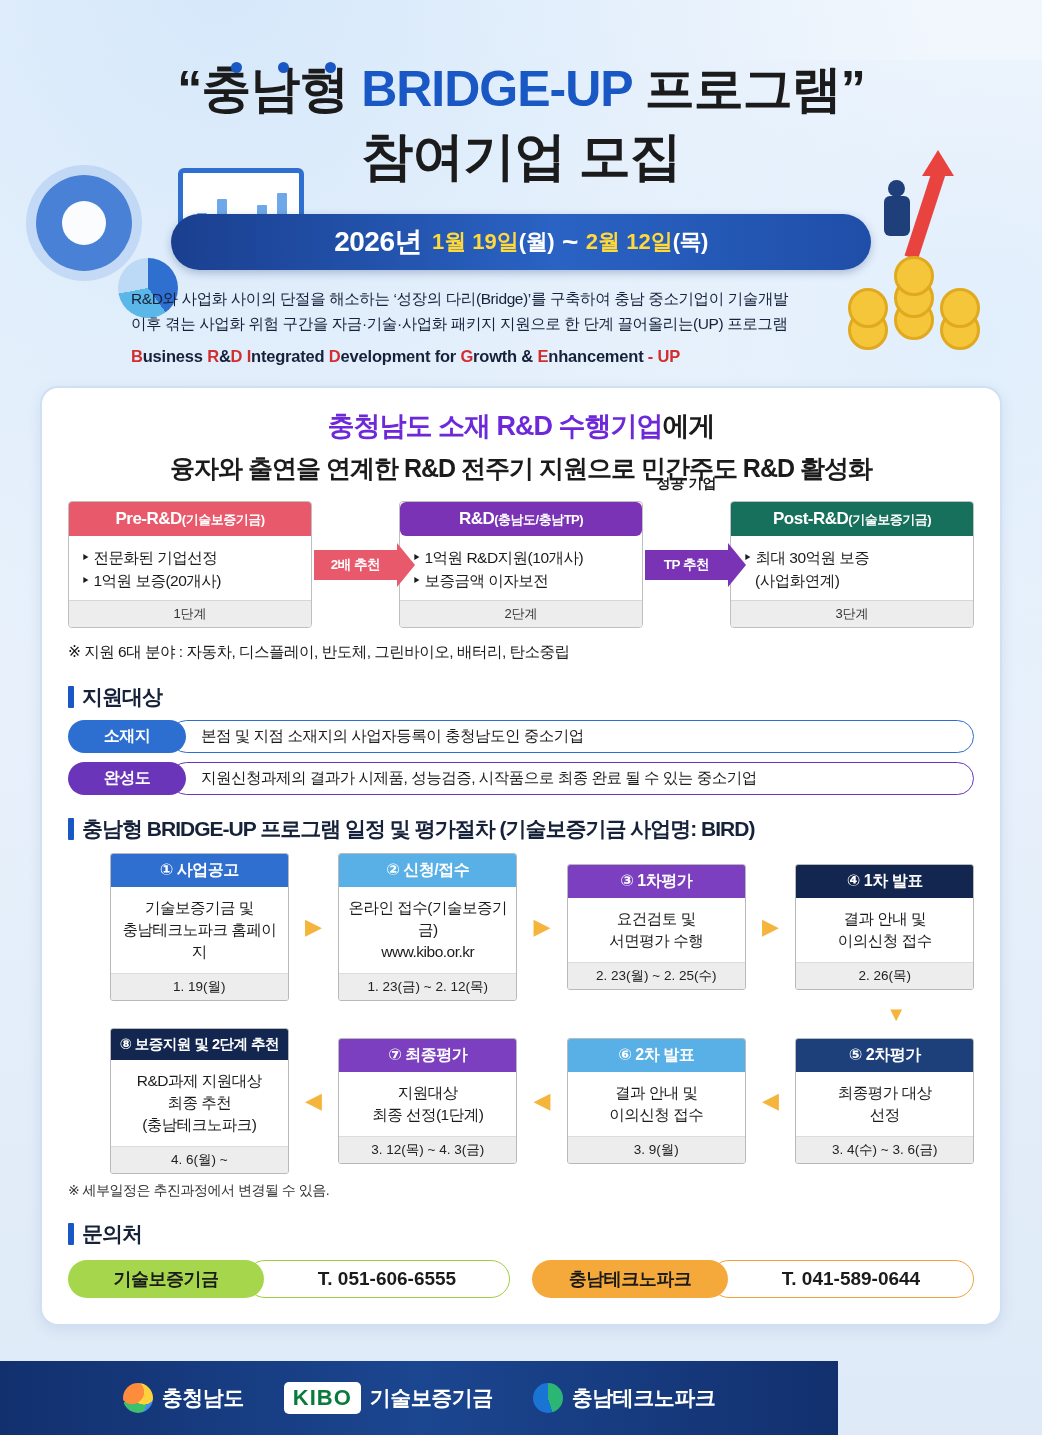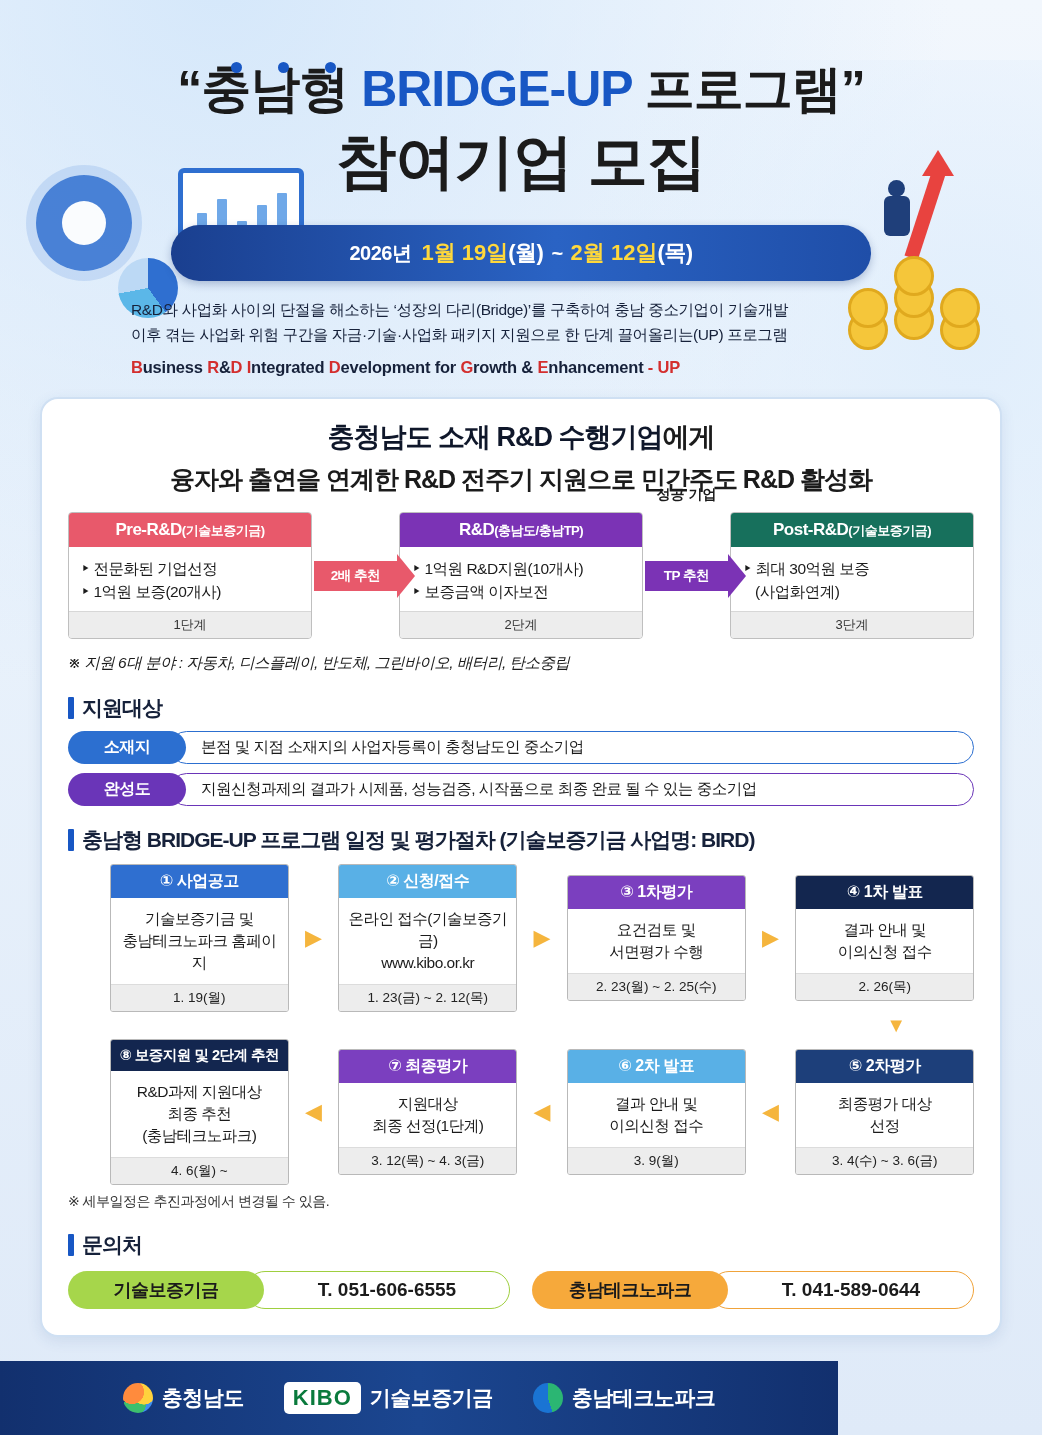--- a/index.html
+++ b/index.html
@@ -29,80 +29,80 @@
 
   
   .header { position: relative; padding-top: 62px; text-align: center; }
   .title-line1 {
     font-size: 50px; font-weight: bold; letter-spacing: -1px;
     color: #1b1b1b; line-height: 1.08; white-space: nowrap;
   }
   .title-line1 .quote { color:#1b1b1b; }
   .title-line1 .blue { color:#1857c4; }
   .title-line2 {
-    font-size: 60px; font-weight: bold; color: #1b1b1b; margin-top: 6px; letter-spacing:-1px;
+    font-size: 52px; font-weight: bold; color: #1b1b1b; margin-top: 6px; letter-spacing:-1px;
   }
   .dots { position:absolute; top:62px; left:50%; transform:translateX(-290px); display:flex; gap:36px; }
   .dots i { display:block; width:11px; height:11px; border-radius:50%; background:#1857c4; }
 
   
   .date-bar {
     margin: 22px auto 0; width: 700px; height: 56px;
     background: linear-gradient(90deg,#1a3f8f,#2a63c4 55%, #1f4ea8);
     border-radius: 28px; display:flex; align-items:center; justify-content:center;
     box-shadow: 0 3px 8px rgba(20,50,110,.28);
   }
-  .date-bar .w { color:#fff; font-size:20px; font-weight:bold; letter-spacing:-.5px;}
+  .date-bar .w { color:#fff; font-size:28px; font-weight:bold; letter-spacing:-.5px;}
   .date-bar .y { color:#ffd83b; font-size:22px; font-weight:bold; }
   .date-bar .sm { font-size:22px; }
 
   .lead {
     width: 780px; margin: 16px auto 0; text-align:left; color:#16213a;
     font-size: 15.5px; line-height: 1.62; letter-spacing:-.4px;
   }
   .acr { margin-top: 7px; font-size: 16.5px; font-weight: bold; letter-spacing:-.2px; color:#16213a;}
   .acr b { color:#d32e2e; }
 
   
   .card {
     position:relative; margin: 16px auto 0; width: 962px;
     background:#fff; border:2px solid #cfe0f3; border-radius: 18px;
     padding: 20px 26px 26px; box-shadow: 0 4px 14px rgba(40,80,140,.10);
   }
   .card-h1 { text-align:center; font-size: 27px; font-weight:bold; color:#1b1b1b; letter-spacing:-1px;}
-  .card-h1 .blue { color:#0f172a; }
+  .card-h1 .blue { color:#6d28d9; }
   .card-h2 { text-align:center; font-size: 25px; font-weight:bold; color:#1b1b1b; margin-top:8px; letter-spacing:-1px;}
 
   
   .stages { display:flex; align-items:stretch; margin-top: 16px; }
   .stage { width: 244px; border:1px solid #bfbfbf; border-radius:4px; overflow:hidden; background:#fff; }
   .stage-hd { color:#fff; text-align:center; font-size:17px; font-weight:bold; padding:7px 0; letter-spacing:-.5px;}
   .stage-hd small { font-size: 13px; font-weight:bold; }
   .stage-hd.pre  { background:#e8596b; }
-  .stage-hd.rnd  { background:#7b33b5; }
+  .stage-hd.rnd  { background:#7b33b5;border-radius:6px; }
   .stage-hd.post { background:#17705c; }
   .stage-body { padding:10px 12px 8px; min-height: 62px; }
   .stage-body div { font-size:15.5px; color:#1b1b1b; line-height:1.5; letter-spacing:-.5px;}
   .stage-ft { background:#ededed; text-align:center; font-size:13px; color:#333; padding:4px 0; border-top:1px solid #d7d7d7;}
   .arrow-wrap { flex:1; display:flex; flex-direction:column; align-items:center; justify-content:center; position:relative; }
   .arrow-lbl { font-size:13.5px; font-weight:bold; color:#fff; position:absolute; z-index:3; letter-spacing:-.5px;}
   .arrow {
     width: 84px; height: 30px; position:relative;
   }
   .arrow.red   { background:#e8596b; }
   .arrow.purple{ background:#7b33b5; }
   .arrow:after {
     content:""; position:absolute; right:-17px; top:-7px;
     border-left:18px solid; border-top:22px solid transparent; border-bottom:22px solid transparent;
   }
   .arrow.red:after { border-left-color:#e8596b; }
   .arrow.purple:after { border-left-color:#7b33b5; }
   .succ-lbl { position:absolute; top:-26px; font-size:14px; font-weight:bold; color:#1b1b1b; white-space:nowrap;}
 
-  .note-6 { margin-top: 14px; font-size:15.5px; color:#1b1b1b; letter-spacing:-.5px;font-style:italic;}
+  .note-6 { margin-top: 14px; font-size:15.5px; color:#1b1b1b; letter-spacing:-.5px;}
 
   
   .sec-h { margin-top: 20px; display:flex; align-items:center; gap:8px; }
   .sec-h .bar { width:6px; height:22px; background:#1857c4; border-radius:1px;}
   .sec-h .tx { font-size:21px; font-weight:bold; color:#16213a; letter-spacing:-1px;}
 
   
   .pill-row { margin-top: 9px; display:flex; align-items:center; }
   .pill-cap {
     width: 118px; height: 33px; border-radius: 17px; color:#fff; font-size:16px; font-weight:bold;

